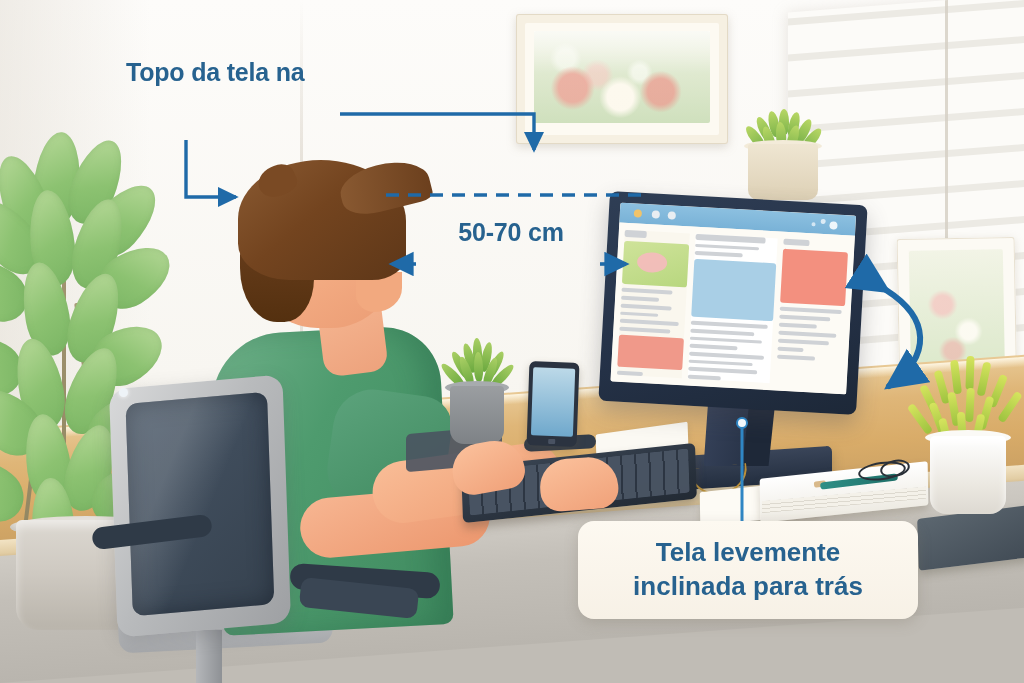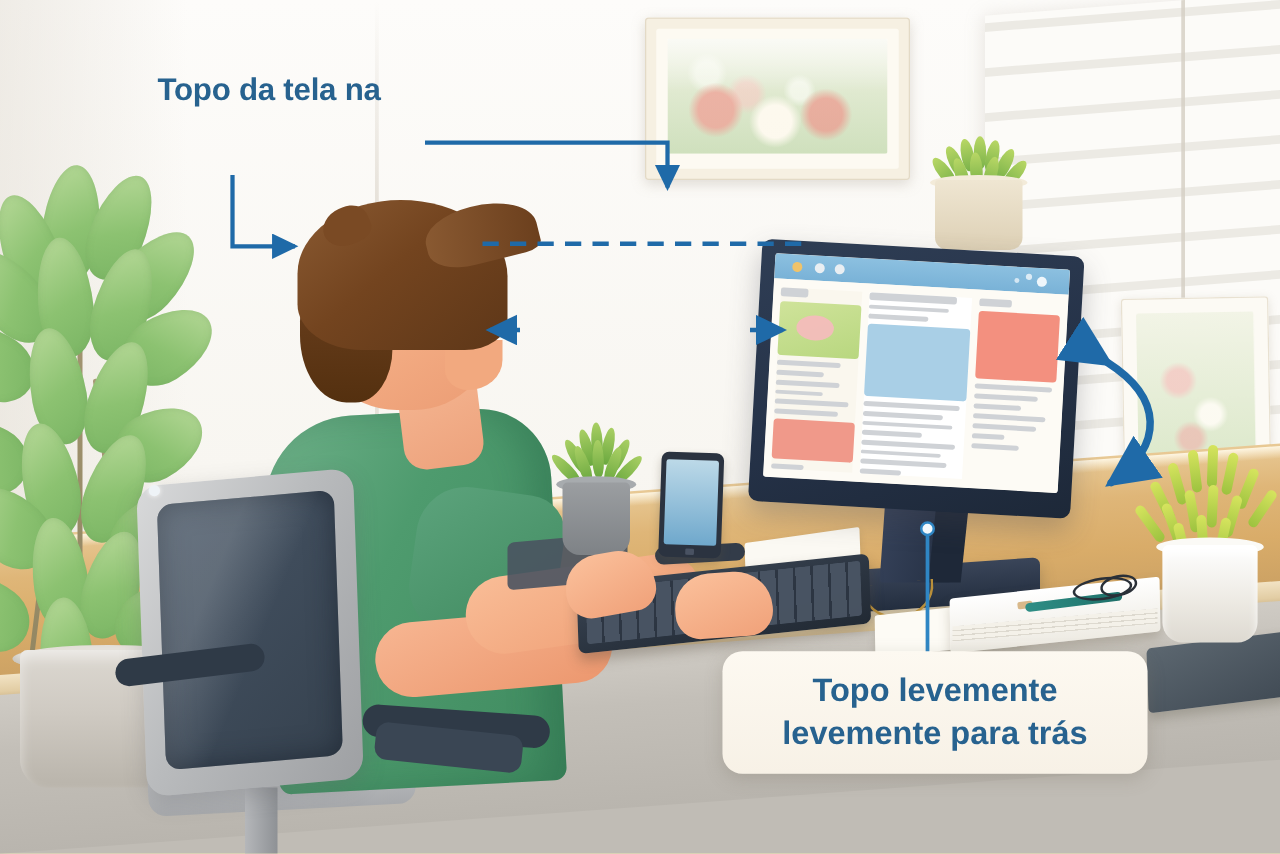--- a/index.html
+++ b/index.html
@@ -1,18 +1,18 @@
 <!DOCTYPE html>
 <html><head>
 <meta charset="utf-8">
 <style>
   html,body{margin:0;padding:0;background:#ffffff;}
   body{font-family:"Liberation Sans", sans-serif;}
   #scene{position:relative;width:1024px;height:683px;overflow:hidden;
-         background:#fde047;}
+         background:#86efac;}
   .abs{position:absolute;}
 
   
   .wall{left:0;top:0;width:1024px;height:683px;
         background:
           linear-gradient(180deg,#fdfcfa 0%,#f8f6f1 55%,#f3efe8 100%);}
   .wall-seam{left:300px;top:0;width:3px;height:500px;
         background:linear-gradient(180deg,rgba(210,202,190,0) 0%,rgba(205,196,182,.55) 40%,rgba(205,196,182,.25) 100%);}
   .wall-shade-l{left:0;top:0;width:150px;height:683px;
         background:linear-gradient(90deg,rgba(222,216,206,.45),rgba(222,216,206,0));}
@@ -481,20 +481,21 @@
 
     <path d="M742,425 L742,522" fill="none" stroke="#2f86c4" stroke-width="3"></path>
     <circle cx="742" cy="423" r="5" fill="#f2f8fc" stroke="#2f86c4" stroke-width="2"></circle>
   </svg>
 
   <div class="abs ann-text ann1">
     <div>Topo da tela na</div>
   </div>
 
   <div class="abs ann-text ann2">
+    <div>50-70 cm</div>
   </div>
 
   <div class="abs callout">
-    <div class="cl">Topo levemente</div>
-    <div class="cl">levemente para trás</div>
+    <div class="cl">Tela levemente</div>
+    <div class="cl">inclinada para trás</div>
   </div>
 
 </div>
 
 </body></html>

